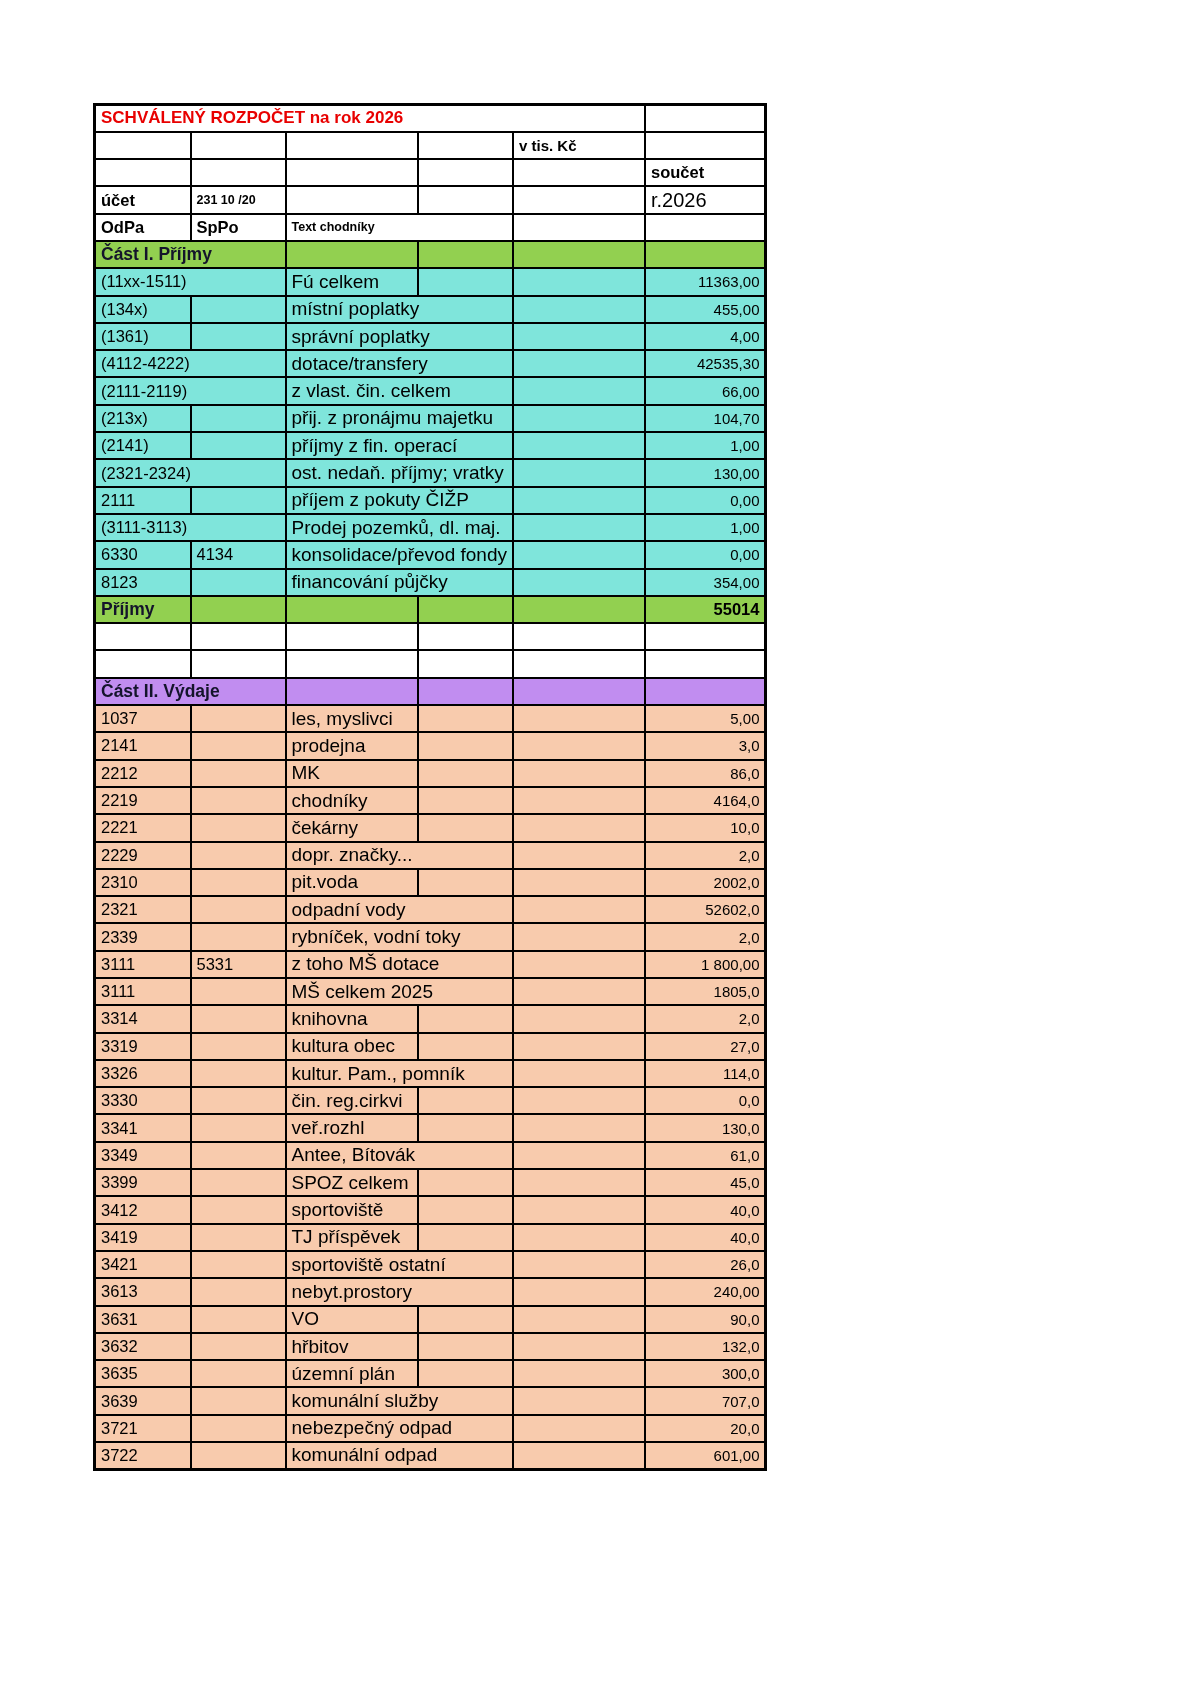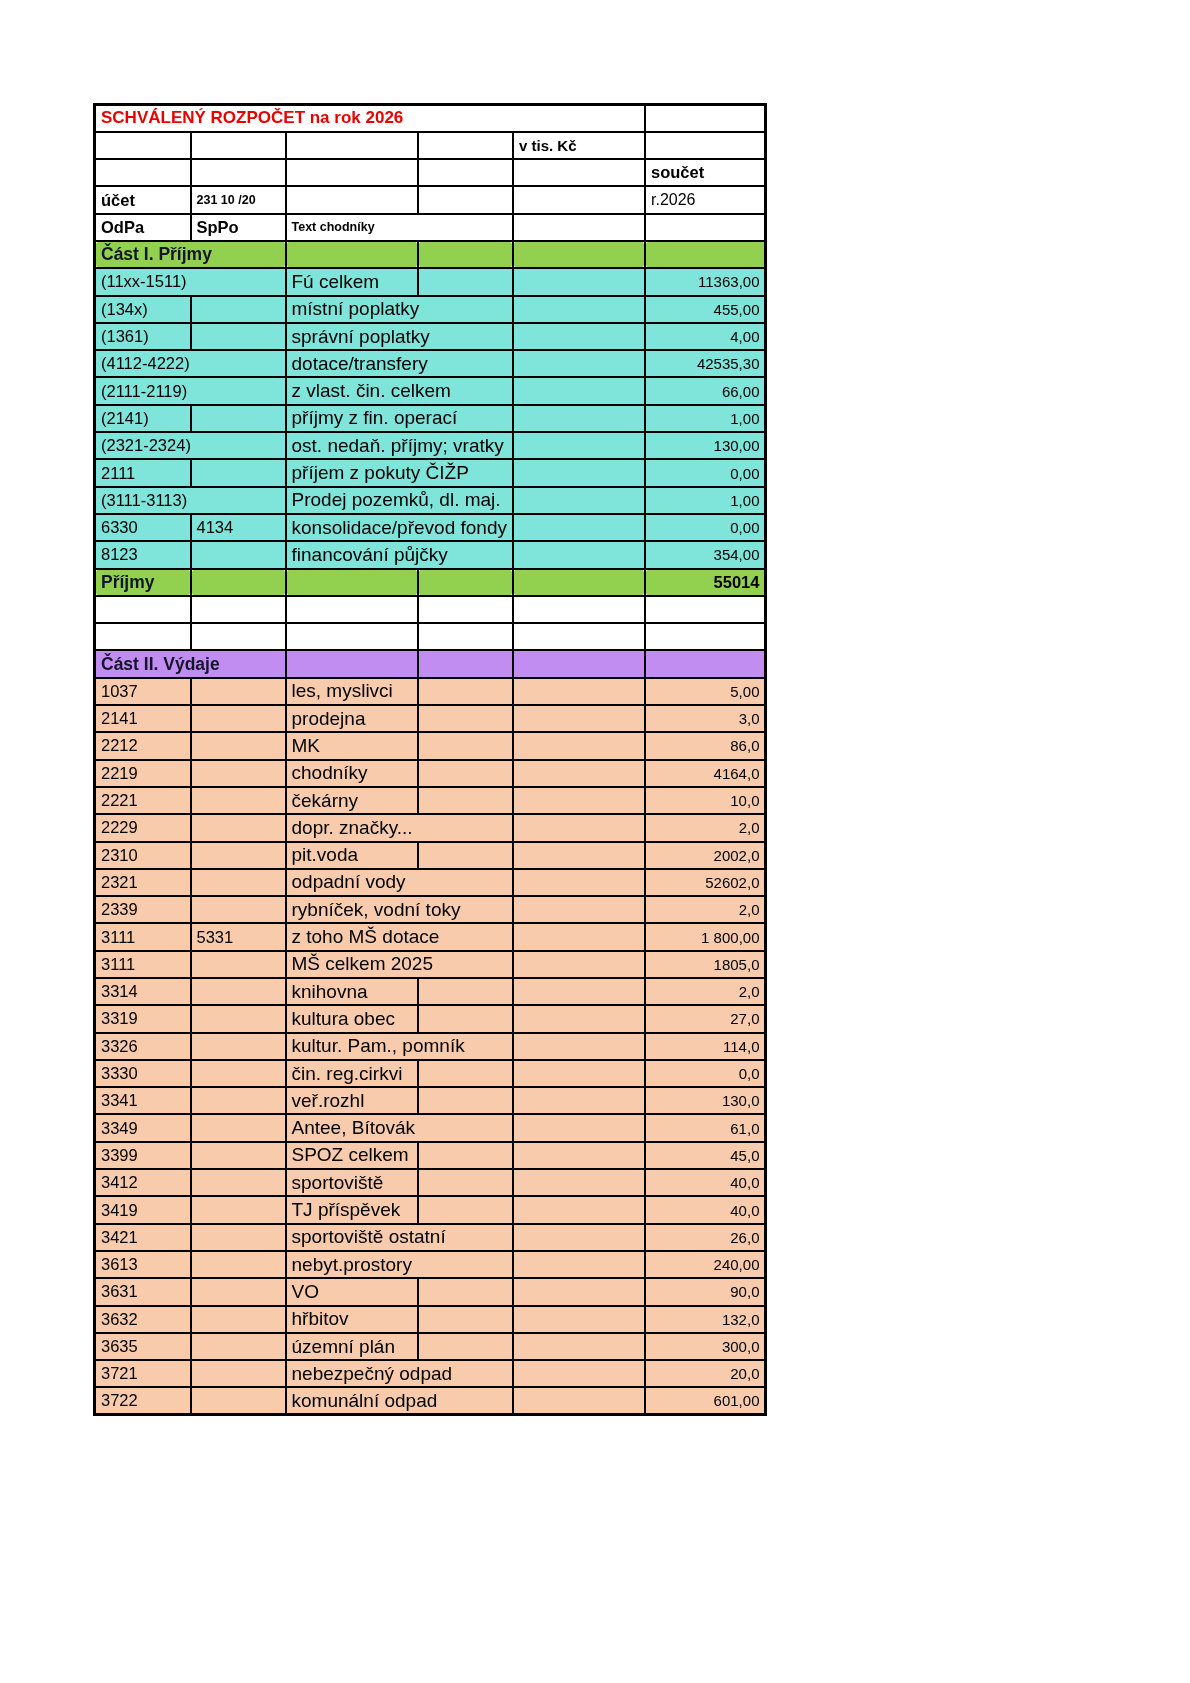--- a/index.html
+++ b/index.html
@@ -11,27 +11,27 @@
   table{border-collapse:collapse;table-layout:fixed;border:3px solid #000;}
   td{
     border:2.5px solid #000;height:27.3px;padding:0 5px;overflow:hidden;
     white-space:nowrap;vertical-align:middle;background:#fff;box-sizing:border-box;
   }
   col.cA{width:96px}col.cB{width:95px}col.cC{width:92px}
   col.cD{width:92px}col.cE{width:132px}col.cF{width:121px}
   .title{color:var(--red);font-weight:bold;font-size:17px;text-align:left;}
   .hb{font-weight:bold;font-size:16.5px;}
   .sb{font-weight:bold;font-size:12.5px;}
-  .yr{font-size:16px;border-radius:10px;}
+  .yr{font-size:20px;border-radius:10px;}
   .sec{font-weight:bold;font-size:17.5px;color:#14142b;}
   .code{font-size:16.5px;}
   .txt{font-size:19px;}
   .val{text-align:right;font-size:15px;}
   .valb{text-align:right;font-weight:bold;font-size:16.5px;}
-  tr.bg-green td{background:var(--green);border-radius:6px;}
+  tr.bg-green td{background:var(--green);}
   tr.bg-purple td{background:var(--purple);}
   tbody.bg-cyan td{background:var(--cyan);}
   tbody.bg-peach td{background:var(--peach);}
 </style>
 </head>
 <body>
 
 <div id="sheet">
   <table>
     <colgroup>
@@ -116,20 +116,27 @@
           <td></td>
           <td class="val">42535,30</td>
         </tr>
         <tr>
           <td colspan="2" class="code">(2111-2119)</td>
           <td colspan="2" class="txt">z vlast. čin. celkem</td>
           <td></td>
           <td class="val">66,00</td>
         </tr>
         <tr>
+          <td class="code">(213x)</td>
+          <td class="code"></td>
+          <td colspan="2" class="txt">přij. z pronájmu majetku</td>
+          <td></td>
+          <td class="val">104,70</td>
+        </tr>
+        <tr>
           <td class="code">(2141)</td>
           <td class="code"></td>
           <td colspan="2" class="txt">příjmy z fin. operací</td>
           <td></td>
           <td class="val">1,00</td>
         </tr>
         <tr>
           <td colspan="2" class="code">(2321-2324)</td>
           <td colspan="2" class="txt">ost. nedaň. příjmy; vratky</td>
           <td></td>
@@ -384,20 +391,27 @@
         </tr>
         <tr>
           <td class="code">3635</td>
           <td class="code"></td>
           <td class="txt">územní plán</td>
           <td></td>
           <td></td>
           <td class="val">300,0</td>
         </tr>
         <tr>
+          <td class="code">3639</td>
+          <td class="code"></td>
+          <td colspan="2" class="txt">komunální služby</td>
+          <td></td>
+          <td class="val">707,0</td>
+        </tr>
+        <tr>
           <td class="code">3721</td>
           <td class="code"></td>
           <td colspan="2" class="txt">nebezpečný odpad</td>
           <td></td>
           <td class="val">20,0</td>
         </tr>
         <tr>
           <td class="code">3722</td>
           <td class="code"></td>
           <td colspan="2" class="txt">komunální odpad</td>

